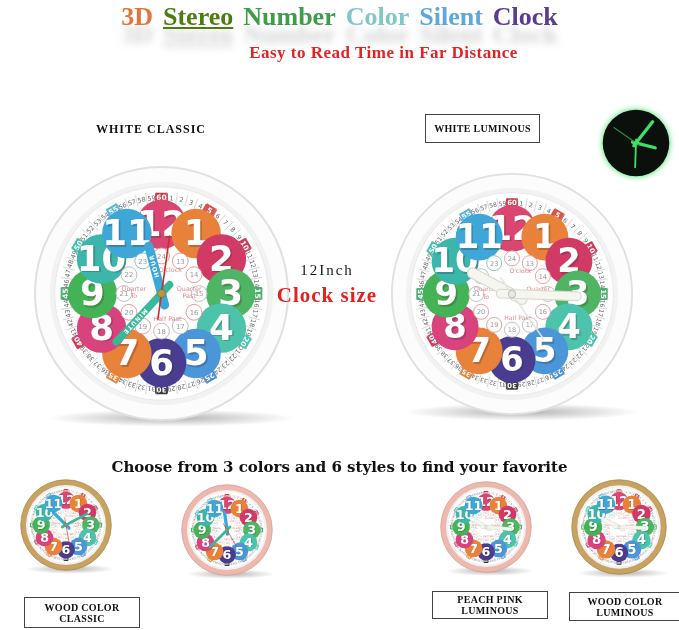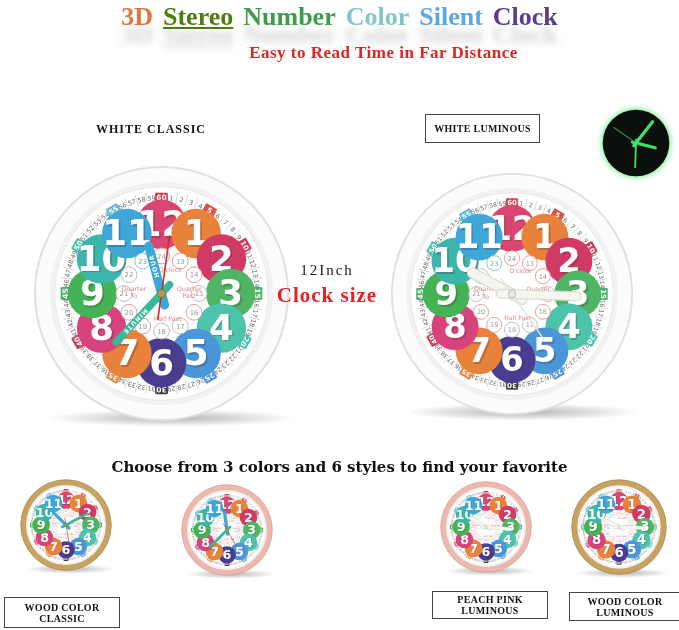--- a/index.html
+++ b/index.html
@@ -2443,17 +2443,17 @@
           <line x1="0" y1="12" x2="0" y2="-47.52" stroke="#F6F6F0" stroke-width="9.719999999999999" stroke-linecap="round"></line>
         </g>
         <g transform="rotate(92)">
           <line x1="0" y1="12" x2="0" y2="-69.12" stroke="#D8D8D0" stroke-width="10.5" stroke-linecap="round"></line>
           <line x1="0" y1="12" x2="0" y2="-69.12" stroke="#F6F6F0" stroke-width="8.1" stroke-linecap="round"></line>
         </g>
         <circle cx="0" cy="0" r="4" fill="#E8E8E4" stroke="rgba(0,0,0,0.25)" stroke-width="0.8"></circle>
       </svg>
     </div>
 
-  <div class="box-label" style="left:4px;top:597px;width:114px;height:29px">WOOD COLOR CLASSIC</div>
+  <div class="box-label" style="left:24px;top:597px;width:114px;height:29px">WOOD COLOR CLASSIC</div>
   <div class="box-label" style="left:432px;top:591px;width:114px;height:26px">PEACH PINK LUMINOUS</div>
   <div class="box-label" style="left:569px;top:592px;width:110px;height:27px">WOOD COLOR LUMINOUS</div>
 
 </div>
 
 </body></html>

